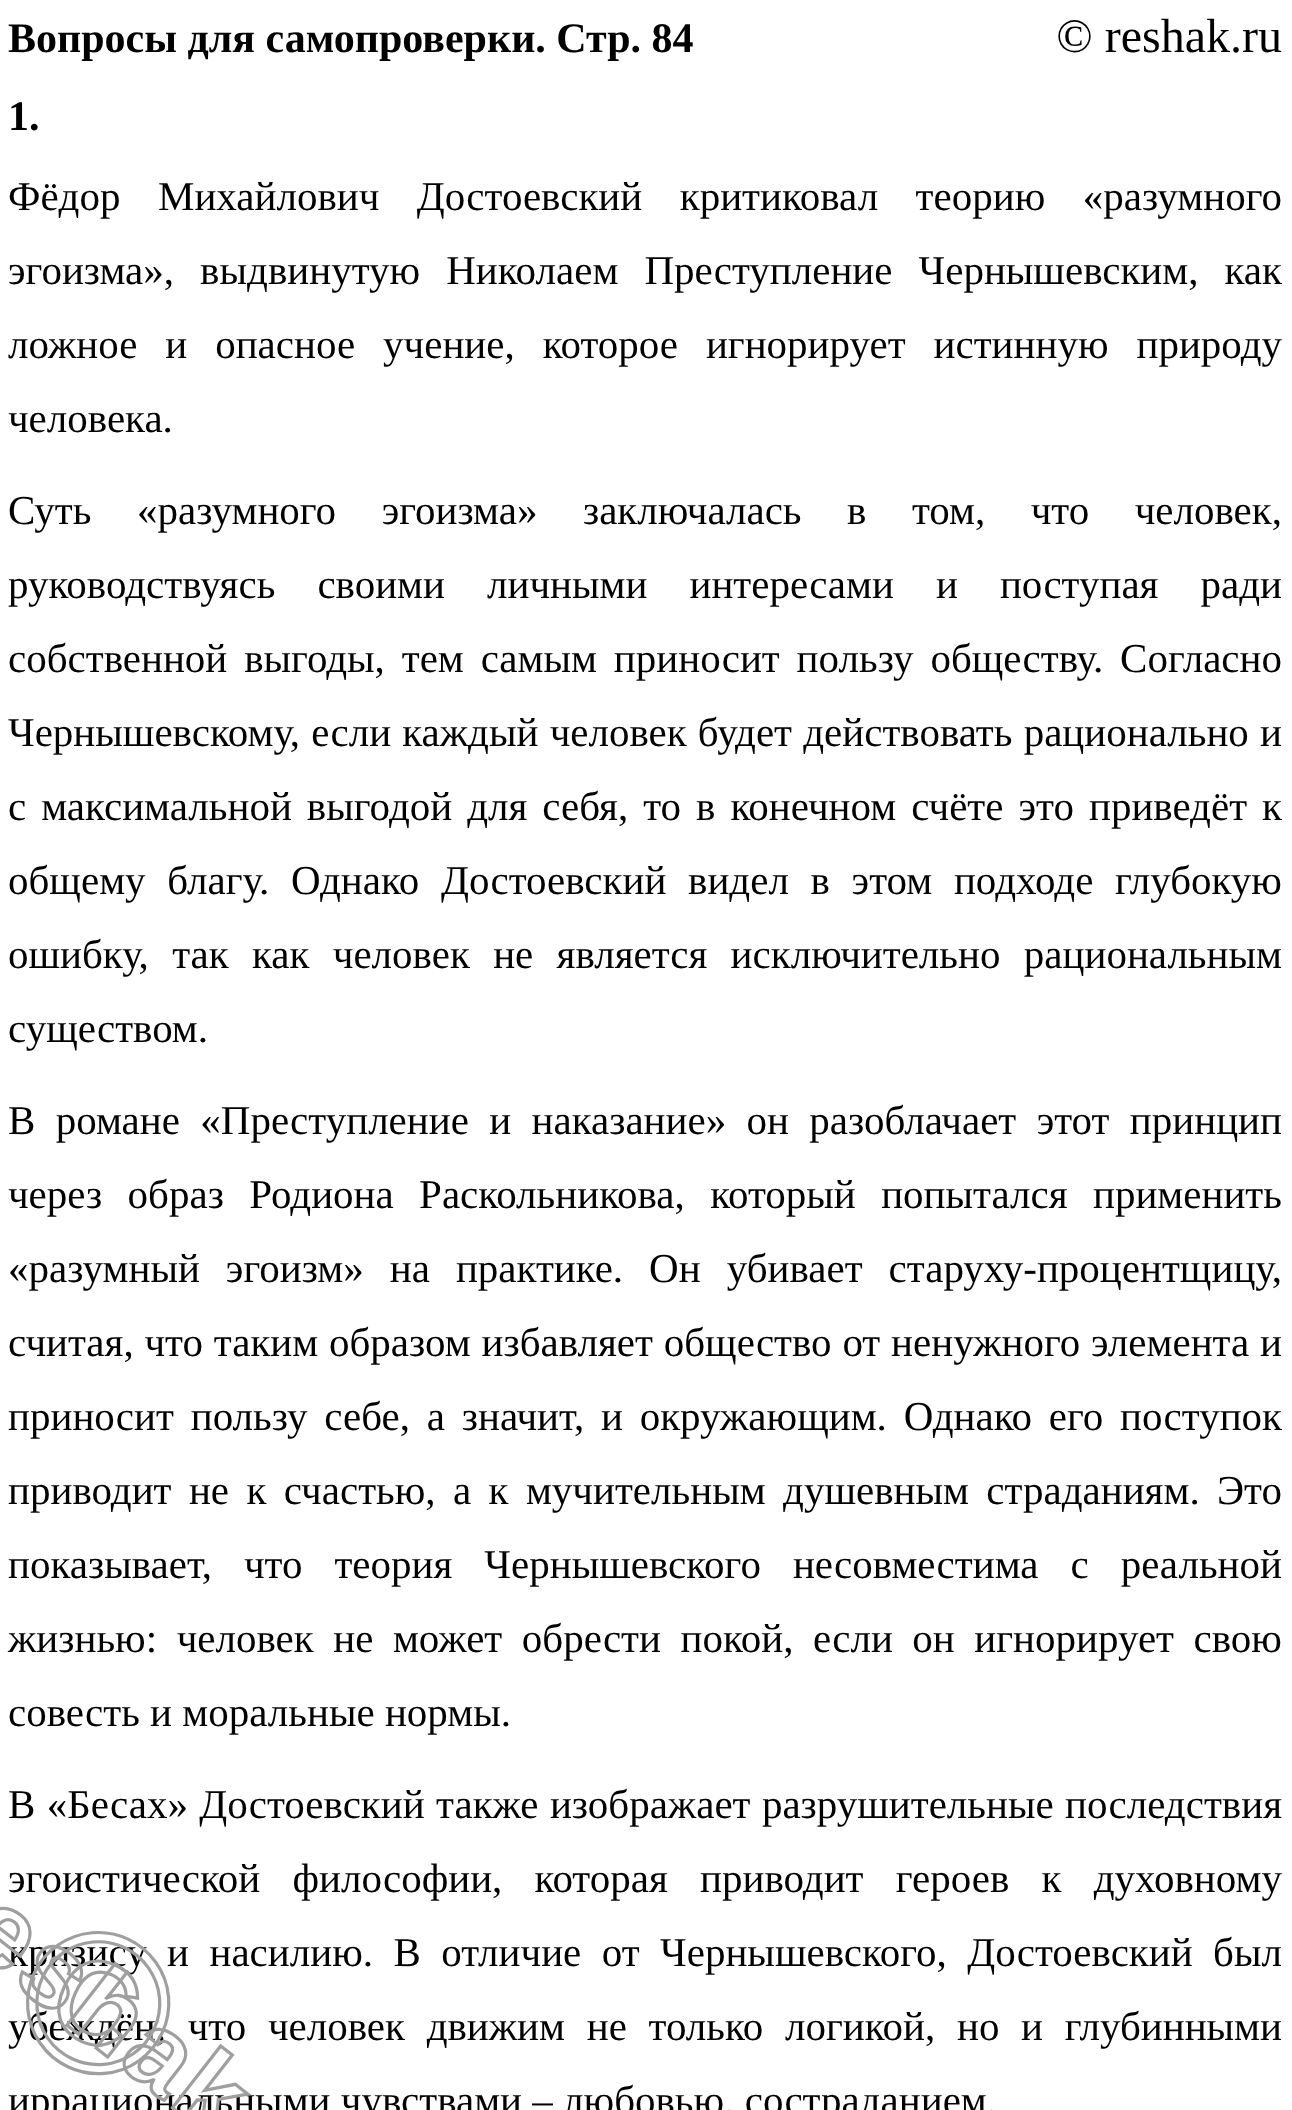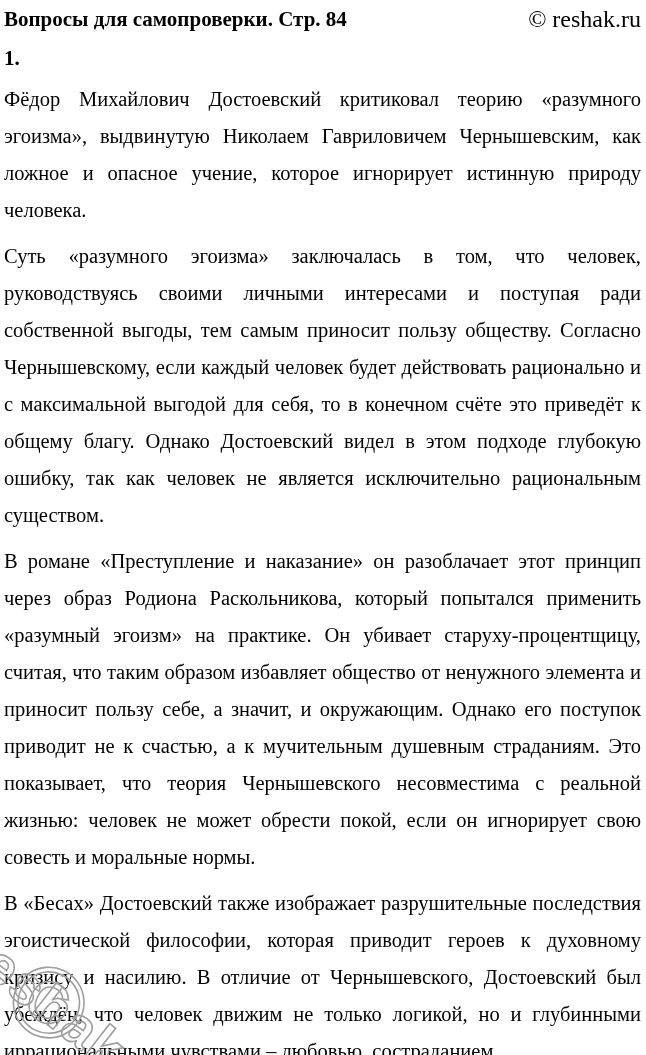--- a/index.html
+++ b/index.html
@@ -88,21 +88,21 @@
 <div class="page">
 
   <div class="header-row">
     <div class="doc-title">Вопросы для самопроверки. Стр. 84</div>
     <div class="site-credit">© reshak.ru</div>
   </div>
 
   <div class="question-number">1.</div>
 
   <div class="answer">
-    <p>Фёдор Михайлович Достоевский критиковал теорию «разумного эгоизма», выдвинутую Николаем Гавриловичем Чернышевским, как ложное и опасное учение, которое игнорирует истинную природу человека.</p>
+    <p>Фёдор Михайлович Достоевский критиковал теорию «разумного эгоизма», выдвинутую Николаем Преступление Чернышевским, как ложное и опасное учение, которое игнорирует истинную природу человека.</p>
     <p>Суть «разумного эгоизма» заключалась в том, что человек, руководствуясь своими личными интересами и поступая ради собственной выгоды, тем самым приносит пользу обществу. Согласно Чернышевскому, если каждый человек будет действовать рационально и с максимальной выгодой для себя, то в конечном счёте это приведёт к общему благу. Однако Достоевский видел в этом подходе глубокую ошибку, так как человек не является исключительно рациональным существом.</p>
     <p>В романе «Преступление и наказание» он разоблачает этот принцип через образ Родиона Раскольникова, который попытался применить «разумный эгоизм» на практике. Он убивает старуху-процентщицу, считая, что таким образом избавляет общество от ненужного элемента и приносит пользу себе, а значит, и окружающим. Однако его поступок приводит не к счастью, а к мучительным душевным страданиям. Это показывает, что теория Чернышевского несовместима с реальной жизнью: человек не может обрести покой, если он игнорирует свою совесть и моральные нормы.</p>
     <p>В «Бесах» Достоевский также изображает разрушительные последствия эгоистической философии, которая приводит героев к духовному кризису и насилию. В отличие от Чернышевского, Достоевский был убеждён, что человек движим не только логикой, но и глубинными иррациональными чувствами – любовью, состраданием,</p>
   </div>
 
   <div class="watermark">
     <div class="watermark-text">reshak.ru</div>
     <div class="watermark-copyright">©</div>
   </div>
 

